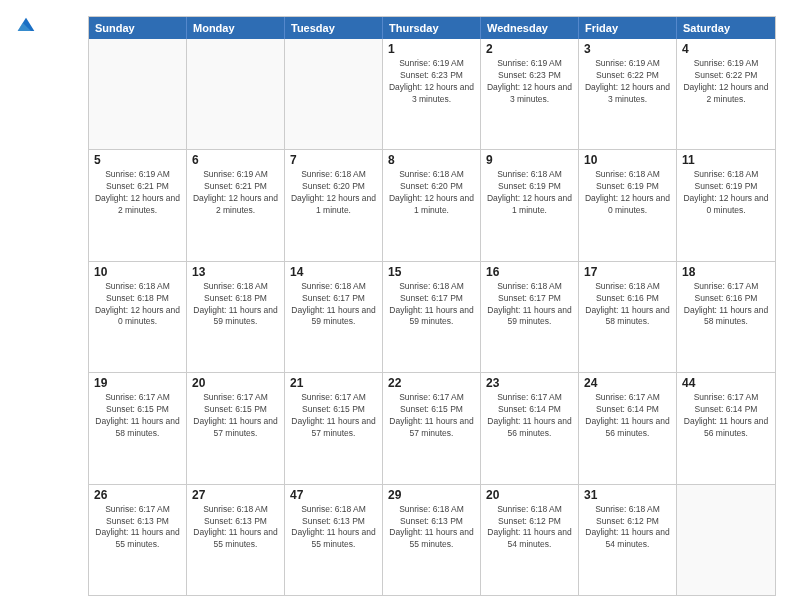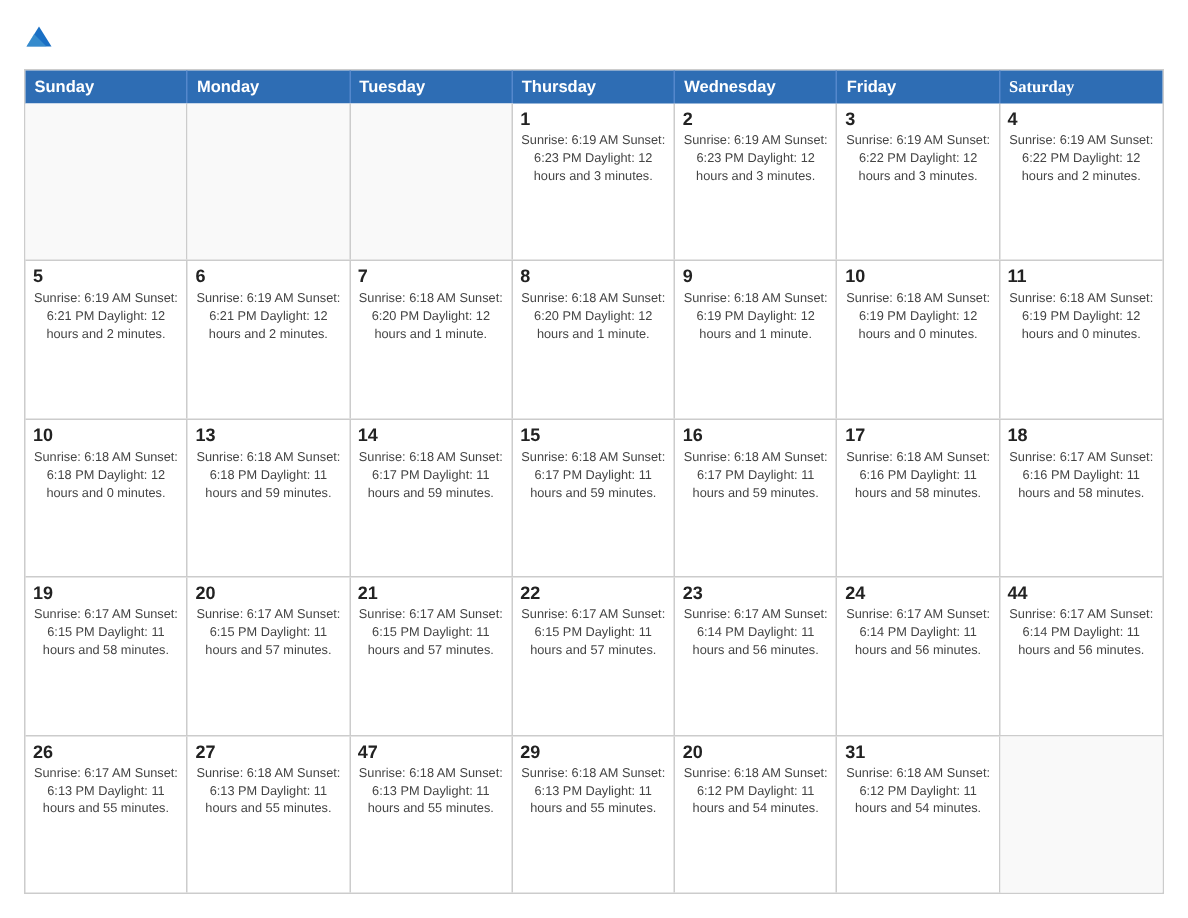--- a/index.html
+++ b/index.html
@@ -8,21 +8,22 @@
       background: #fff;
       width: 792px;
       height: 612px;
       overflow: hidden;
     }
     .page {
       width: 792px;
       height: 612px;
       padding: 16px;
       display: flex;
-      flex-direction: column;
+      flex-direction: row;
+      gap: 48px;
     }
     .header {
       display: flex;
       justify-content: space-between;
       align-items: flex-start;
       margin-bottom: 10px;
     }
     .logo {
       display: flex;
       align-items: center;
@@ -70,21 +71,21 @@
       grid-template-columns: repeat(7, 1fr);
       background: #2e6db4;
     }
     .cal-header-cell {
       color: #fff;
       font-size: 11px;
       font-weight: bold;
       padding: 5px 6px;
       border-right: 1px solid #5588cc;
     }
-    .cal-header-cell:last-child { border-right: none; font-family: Liberation Serif, serif; }
+    .cal-header-cell:last-child { border-right: none; }
     .cal-body {
       flex: 1;
       display: flex;
       flex-direction: column;
     }
     .cal-row {
       display: grid;
       grid-template-columns: repeat(7, 1fr);
       flex: 1;
       border-top: 1px solid #ccc;

